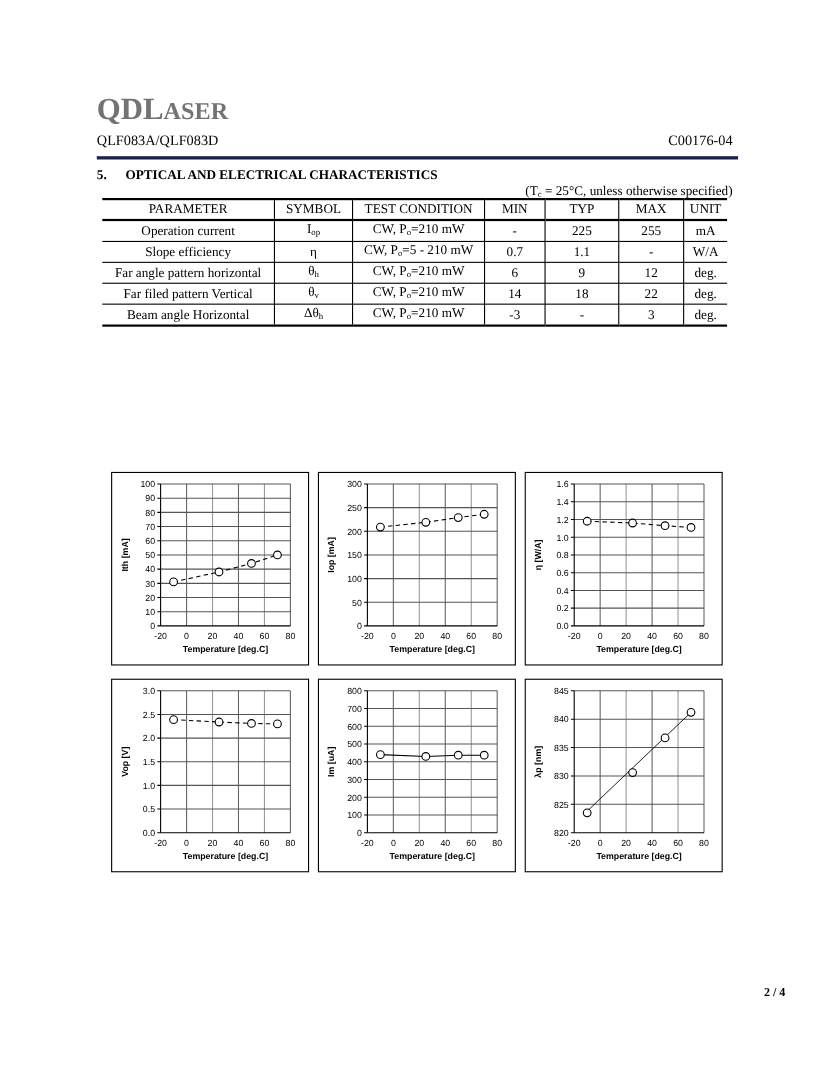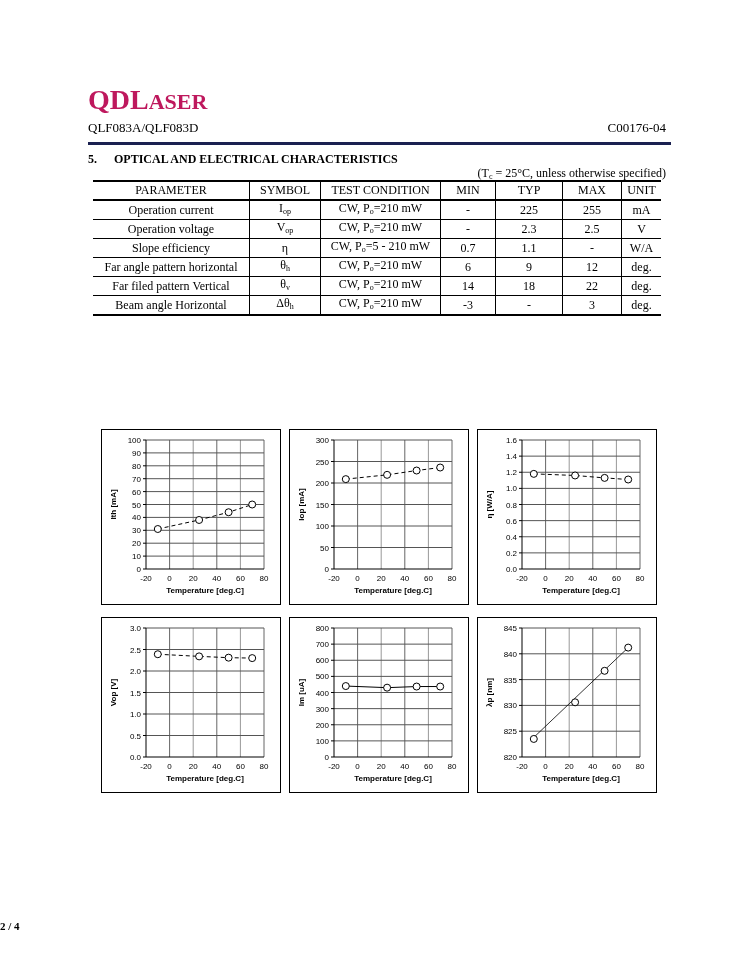--- a/index.html
+++ b/index.html
@@ -1,17 +1,17 @@
 <!DOCTYPE html>
 <html><head>
 <meta charset="utf-8">
 <style>
   html,body{margin:0;padding:0;background:#fff;}
   body{width:754px;height:976px;position:relative;font-family:"Liberation Serif",serif;color:#000;overflow:hidden;}
-  .logo{position:absolute;left:88px;top:84px;font-family:"Liberation Serif",serif;font-weight:bold;color:#be185d;font-size:28px;letter-spacing:0px;}
+  .logo{position:absolute;left:88px;top:84px;font-family:"Liberation Serif",serif;font-weight:bold;color:#737373;font-size:28px;letter-spacing:0px;}
   .logo .big{font-size:28px;}
   .logo .small{font-size:22px;}
   .model{position:absolute;left:88px;top:120px;font-size:13px;}
   .docno{position:absolute;right:88px;top:120px;font-size:13px;}
   .rule{position:absolute;left:88px;top:142px;width:583px;height:3px;background:#1a2050;}
   .section{position:absolute;left:88px;top:152px;font-size:12px;font-weight:bold;}
   .section .num{display:inline-block;width:26px;}
   .cond{position:absolute;right:88px;top:166px;font-size:12px;}
   table.spec{position:absolute;left:93px;top:180px;width:568px;border-collapse:collapse;font-size:12px;}
   table.spec th, table.spec td{border:1px solid #000;text-align:center;padding:0 2px;height:17px;font-weight:normal;line-height:15px;}
@@ -23,21 +23,21 @@
   table.spec td.c-sym{width:66px;}
   table.spec td.c-test{width:115px;}
   table.spec td.c-min{width:50px;}
   table.spec td.c-typ{width:62px;}
   table.spec td.c-max{width:54px;}
   sub{font-size:8px;vertical-align:-2px;}
   .charts{position:absolute;left:101px;top:429px;}
   .chart{position:absolute;width:180px;height:176px;border:1px solid #000;box-sizing:border-box;background:#fff;}
   .chart svg{position:absolute;left:0;top:0;}
   .chart text{font-family:"Liberation Sans",sans-serif;font-size:8px;}
-  .pageno{position:absolute;left:0;width:620px;top:896px;text-align:left;font-size:11px;font-weight:bold;margin-top:24px;}
+  .pageno{position:absolute;left:0;width:714px;top:896px;text-align:right;font-size:11px;font-weight:bold;}
 </style>
 </head>
 <body>
 
 <div class="logo"><span class="big">QD</span><span class="big">L</span><span class="small">ASER</span></div>
 <div class="model">QLF083A/QLF083D</div>
 <div class="docno">C00176-04</div>
 <div class="rule"></div>
 
 <div class="section"><span class="num">5.</span><span>OPTICAL AND ELECTRICAL CHARACTERISTICS</span></div>
@@ -59,29 +59,20 @@
       <tr>
         <td class="c-param">Operation current</td>
         <td class="c-sym">I<sub>op</sub></td>
         <td class="c-test">CW, P<sub>o</sub>=210 mW</td>
         <td class="c-min">-</td>
         <td class="c-typ">225</td>
         <td class="c-max">255</td>
         <td class="c-unit">mA</td>
       </tr>
       <tr>
-        <td class="c-param">Operation voltage</td>
-        <td class="c-sym">V<sub>op</sub></td>
-        <td class="c-test">CW, P<sub>o</sub>=210 mW</td>
-        <td class="c-min">-</td>
-        <td class="c-typ">2.3</td>
-        <td class="c-max">2.5</td>
-        <td class="c-unit">V</td>
-      </tr>
-      <tr>
         <td class="c-param">Slope efficiency</td>
         <td class="c-sym">η</td>
         <td class="c-test">CW, P<sub>o</sub>=5 - 210 mW</td>
         <td class="c-min">0.7</td>
         <td class="c-typ">1.1</td>
         <td class="c-max">-</td>
         <td class="c-unit">W/A</td>
       </tr>
       <tr>
         <td class="c-param">Far angle pattern horizontal</td>

